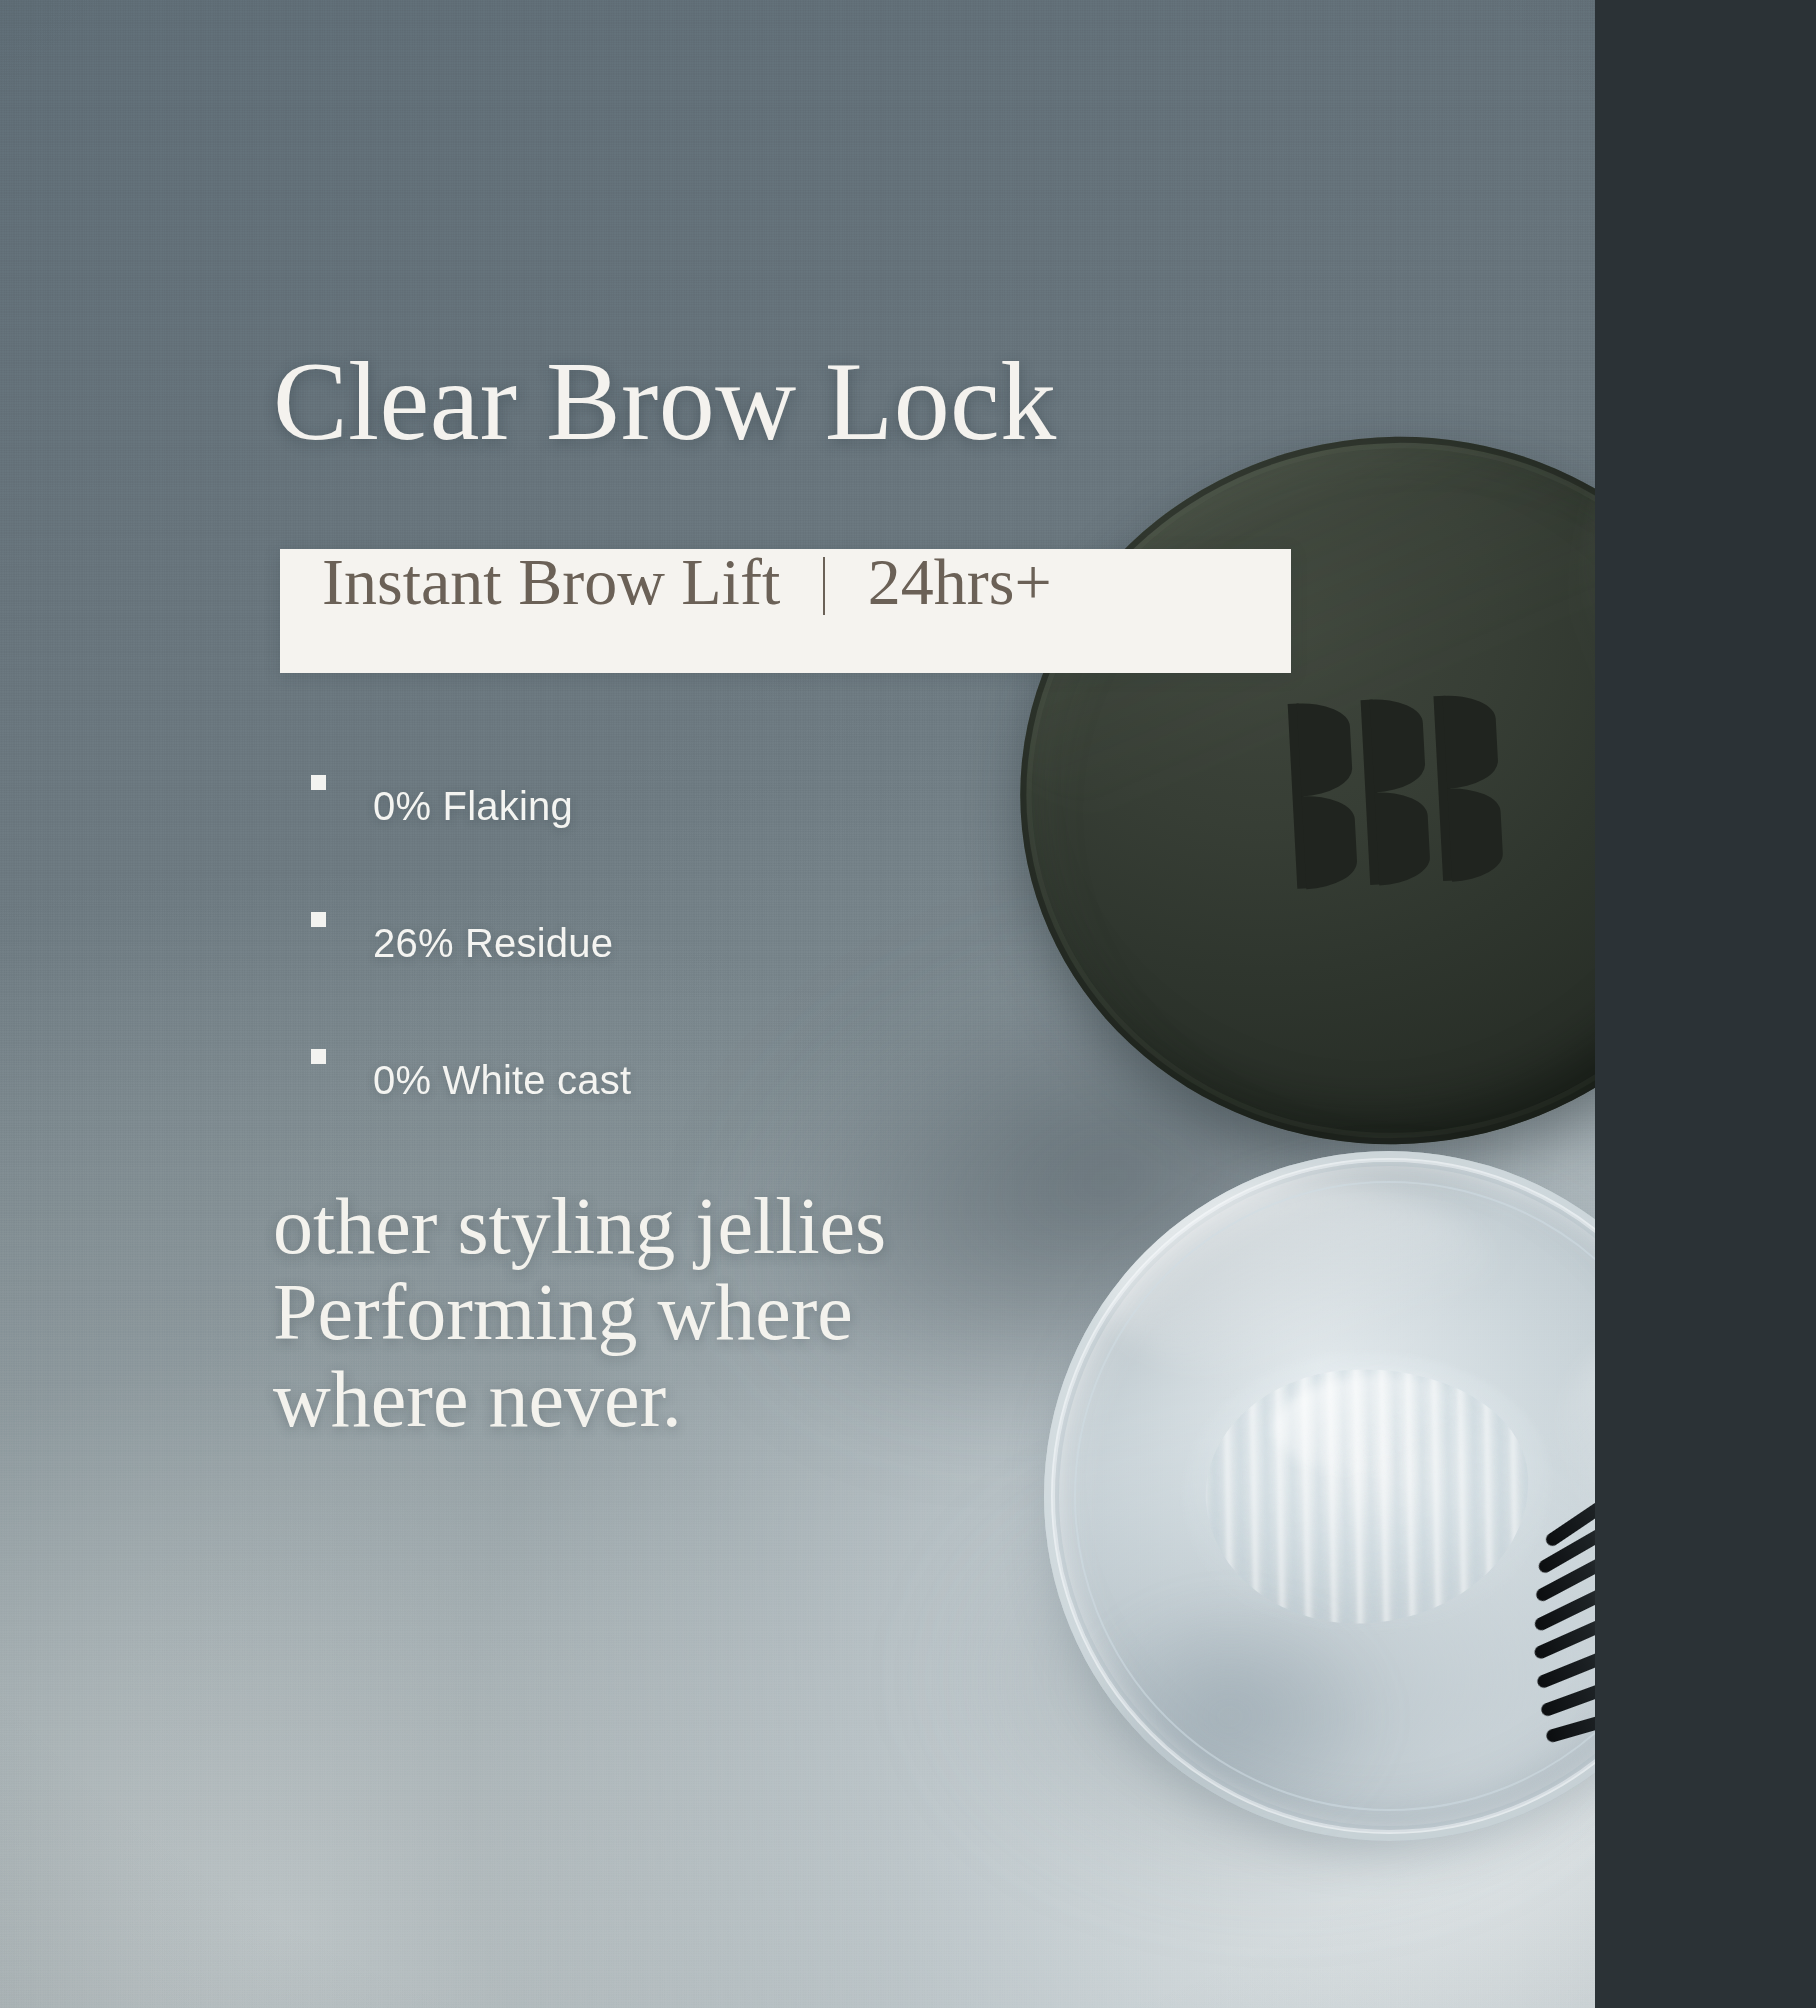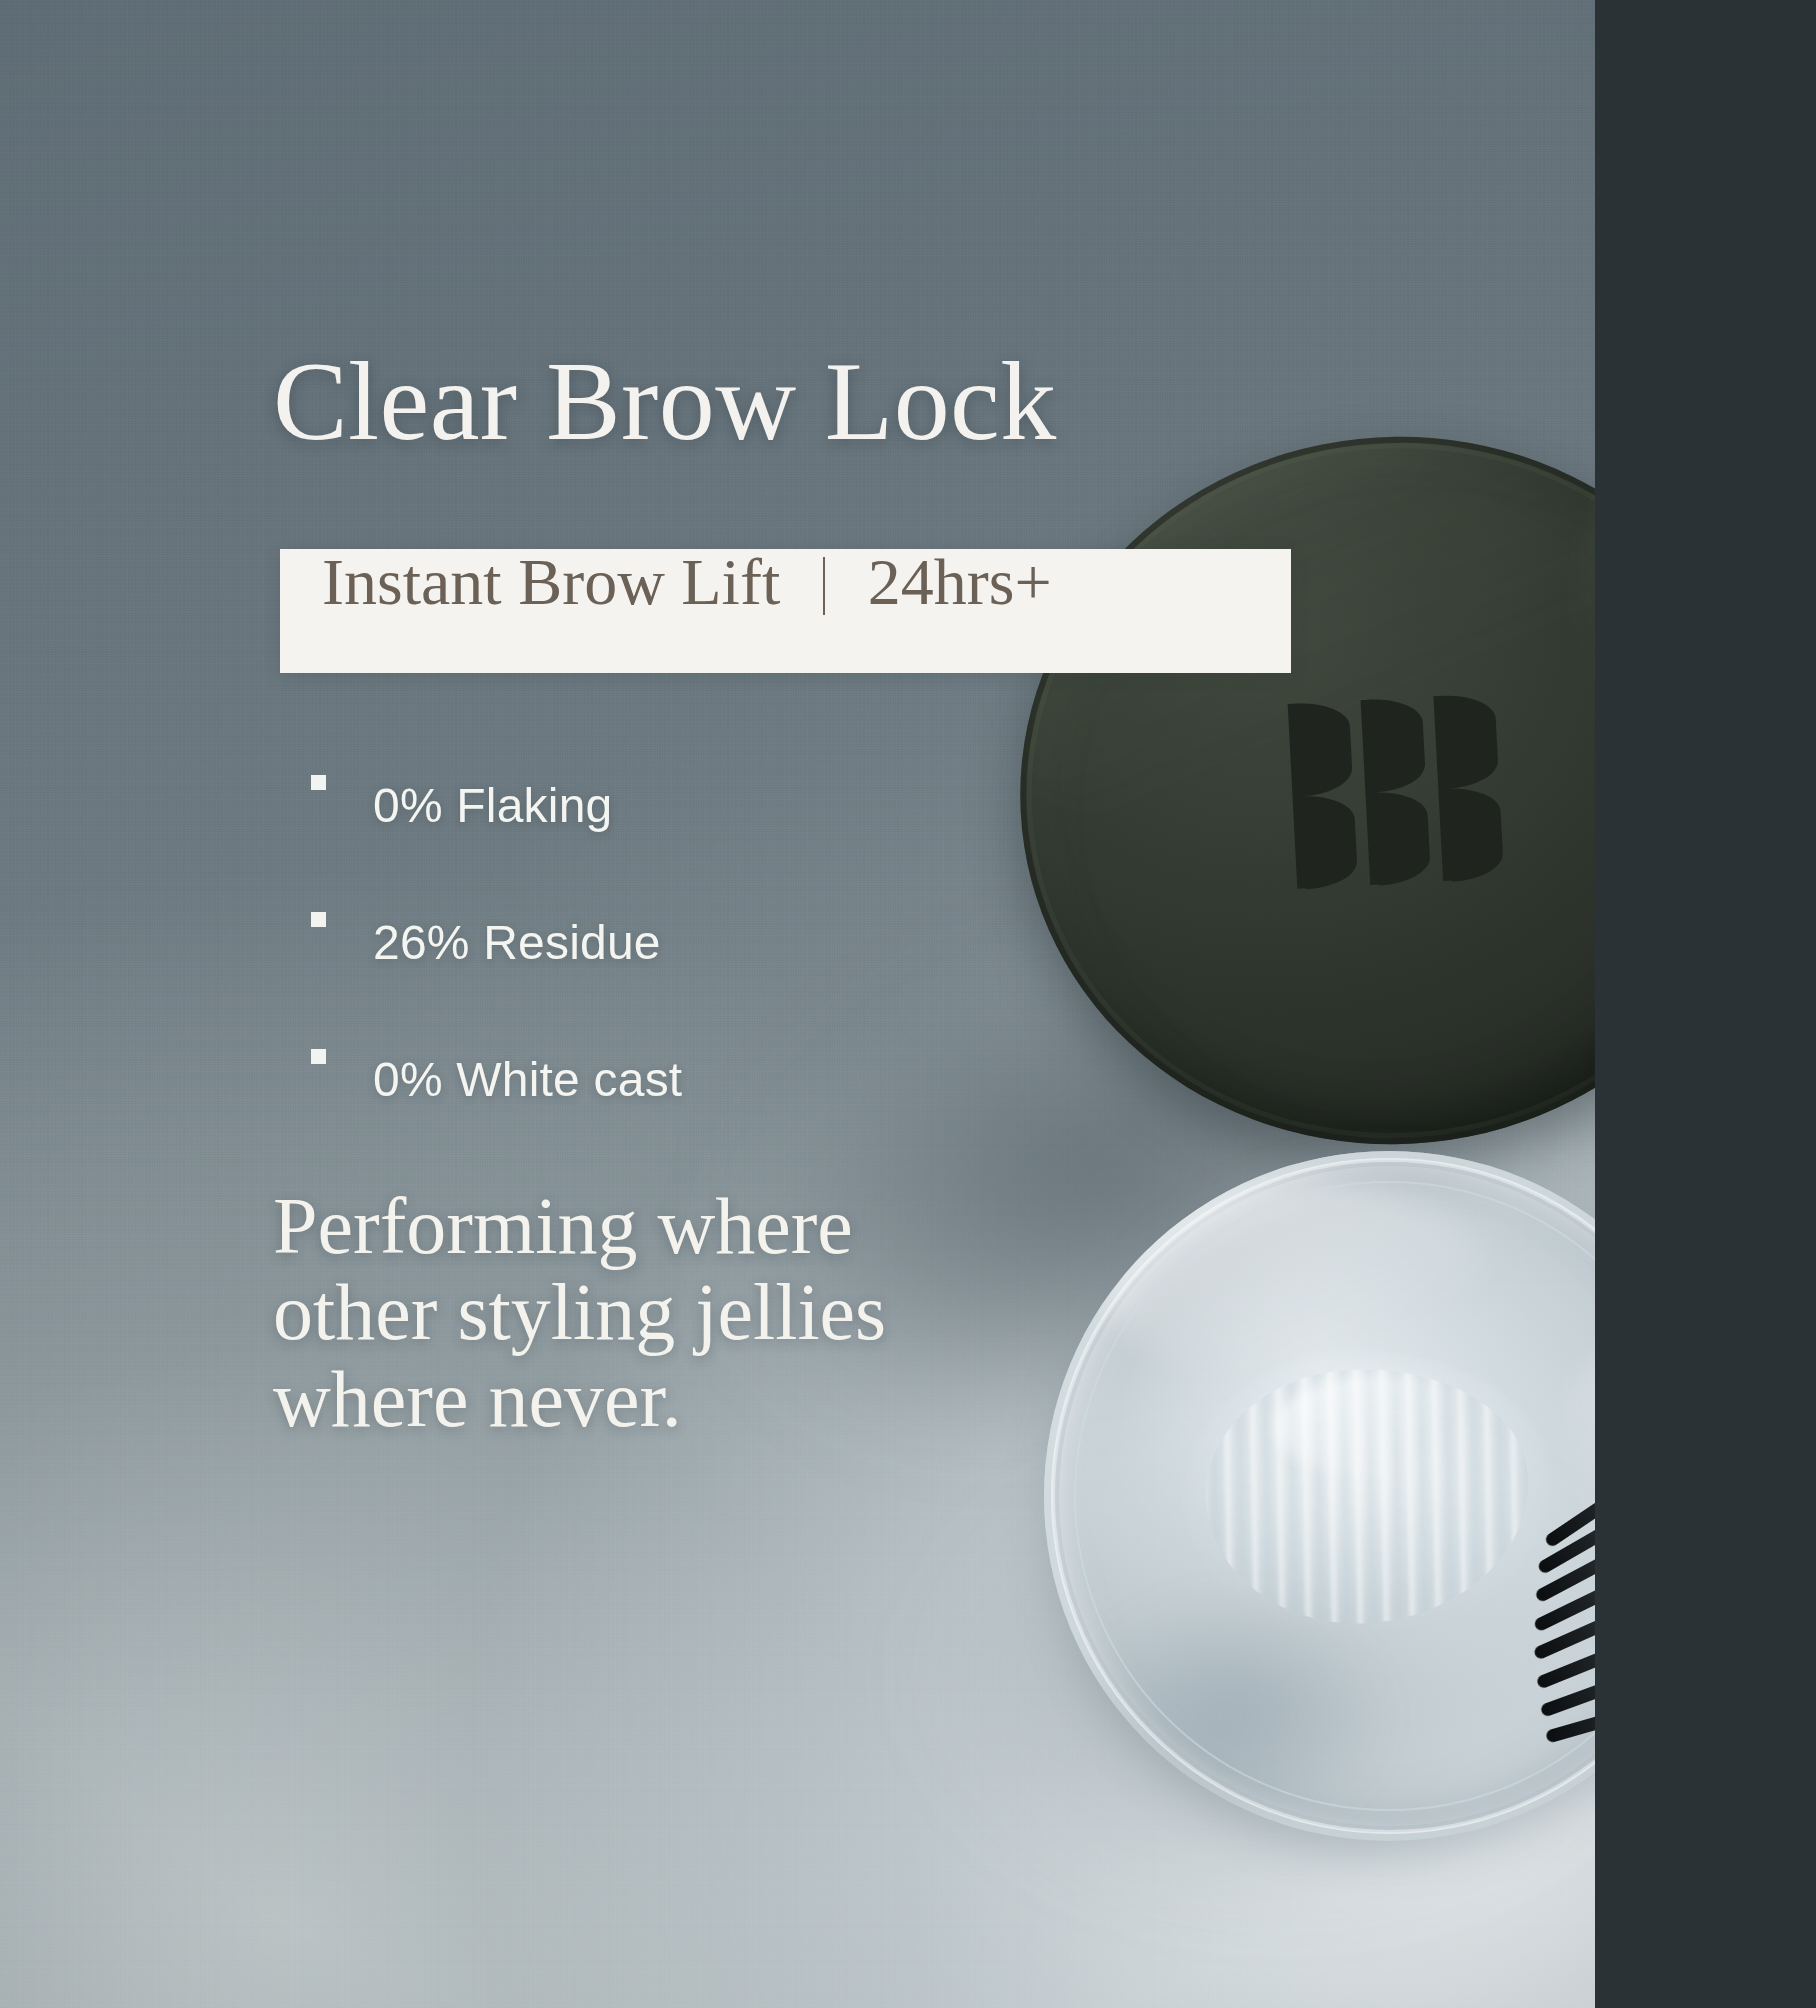--- a/index.html
+++ b/index.html
@@ -365,21 +365,21 @@
   }
   .benefit-bullet {
     width: 15px;
     height: 15px;
     background: #f3f3f0;
     flex: 0 0 auto;
     margin-right: 47px;
   }
   .benefit-label {
     font-family: "Liberation Sans", sans-serif;
-    font-size: 48px;
+    font-size: 40px;
     font-weight: 400;
     color: #f4f4f1;
     letter-spacing: 0.2px;
     line-height: 1;
     white-space: nowrap;
     text-shadow: 0 1.7px 8.7px rgba(40,52,60,0.25);
     margin-top: 48px;
   }
 
   .tagline {
@@ -486,20 +486,20 @@
         <span class="benefit-bullet"></span>
         <span class="benefit-label">26% Residue</span>
       </li>
       <li class="benefit-item">
         <span class="benefit-bullet"></span>
         <span class="benefit-label">0% White cast</span>
       </li>
     </ul>
 
     <div class="tagline">
+      <span class="tagline-line">other styling jellies</span>
       <span class="tagline-line">Performing where</span>
-      <span class="tagline-line">other styling jellies</span>
       <span class="tagline-line">where never.</span>
     </div>
 
   </div>
 </div>
 
 
 </body></html>

